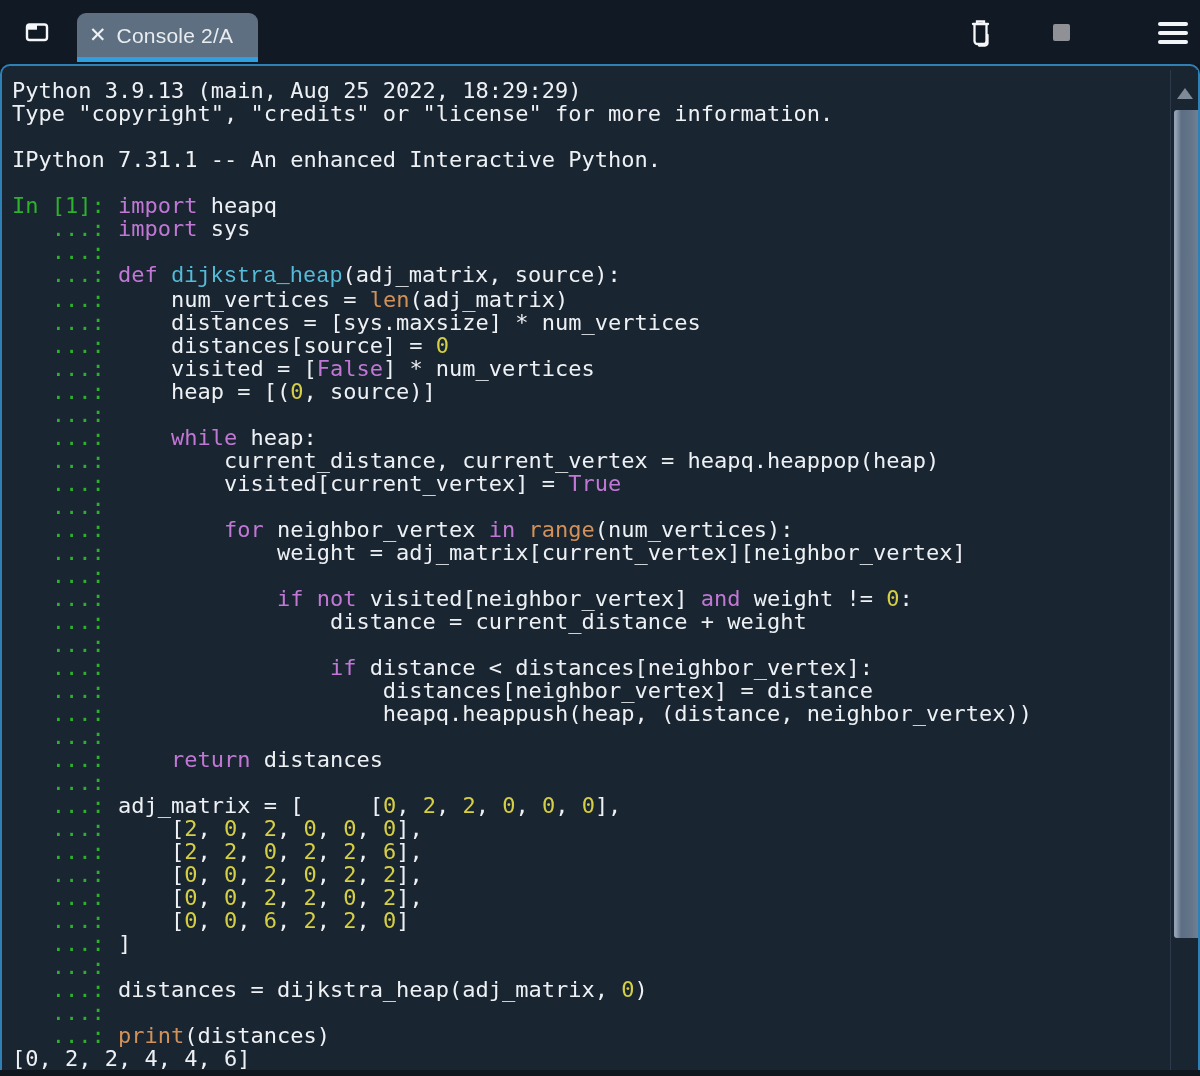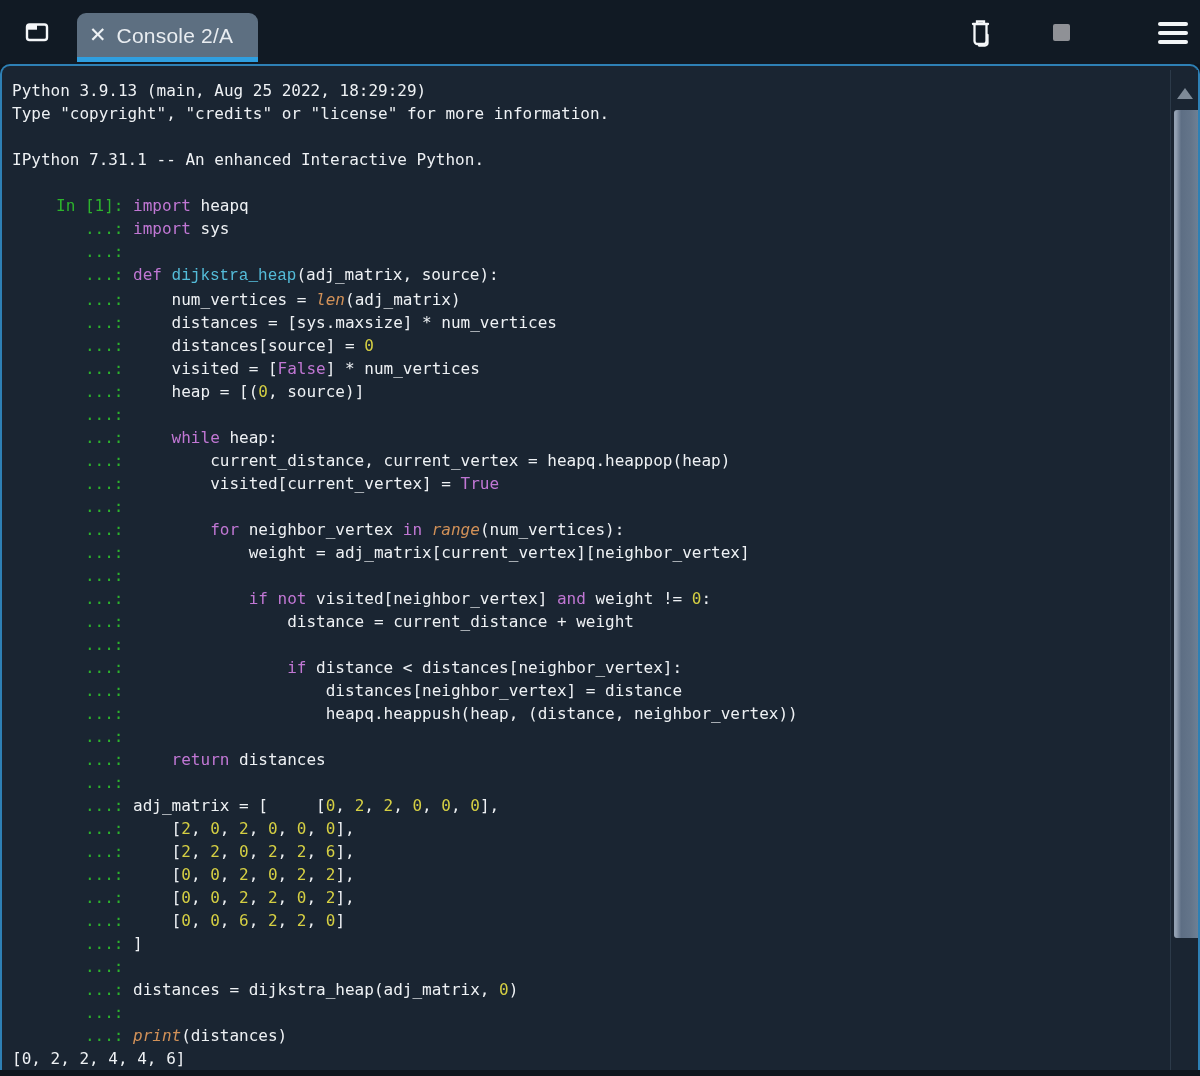--- a/index.html
+++ b/index.html
@@ -45,31 +45,31 @@
     box-sizing:border-box;
     background:var(--console-bg);
     border:2px solid var(--panel-border);
     border-bottom:none;
     border-radius:10px 10px 0 0;
   }
   .console-content{
     position:absolute;left:0;top:0;right:28px;bottom:0;overflow:hidden;
     padding:13px 0 4px 10px;
     font-family:"DejaVu Sans Mono", monospace;
-    font-size:16px;line-height:23px;
+    font-size:22px;line-height:23px;
     white-space:pre;
     color:var(--fg);
     cursor:text;
   }
   .code-line{white-space:pre;}
   .c-t{color:var(--fg);}
-  .c-p{color:var(--green);margin-left:44px;}
+  .c-p{color:var(--green);}
   .c-k{color:var(--purple);}
   .c-f{color:var(--cyan);font-family:Liberation Mono, monospace;}
-  .c-b{color:var(--orange);font-style:italic;}
+  .c-b{color:var(--orange);}
   .c-n{color:var(--yellow);}
 
   
   .scrollbar{
     position:absolute;right:0;top:4px;bottom:0;width:27px;
     border-left:1px solid #2c3a49;
     background:var(--console-bg);
   }
   .scroll-up{
     position:absolute;top:18px;left:6px;

